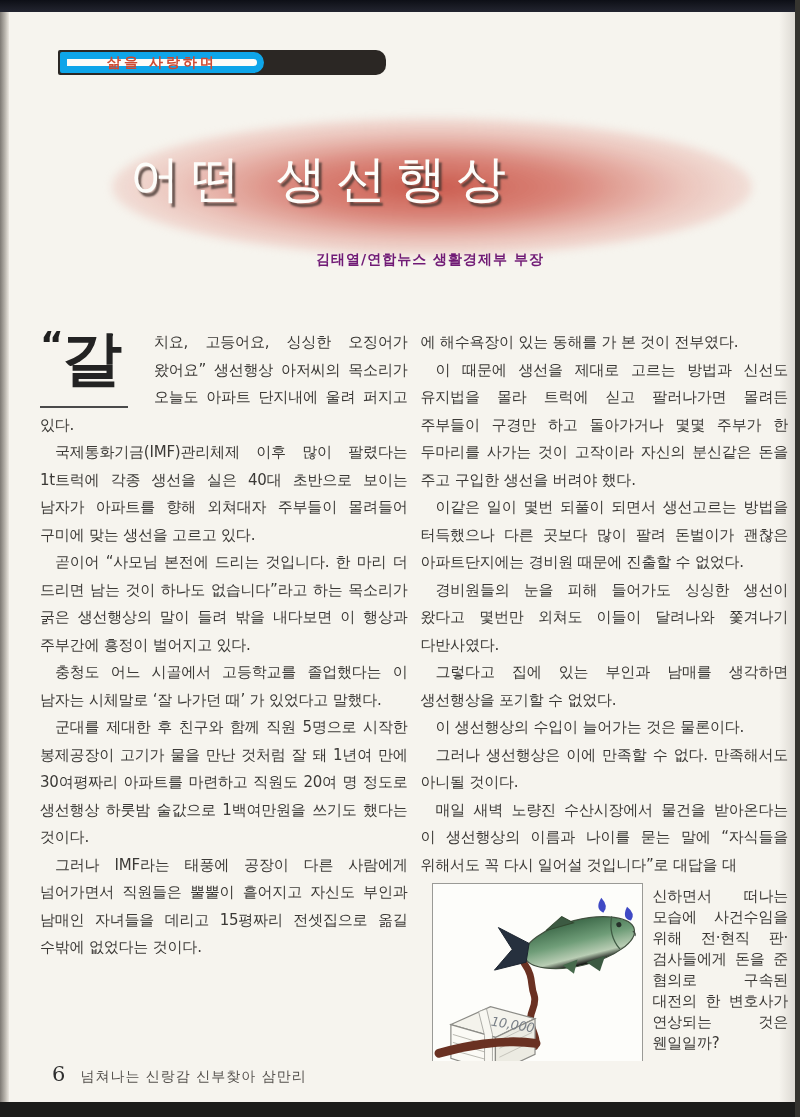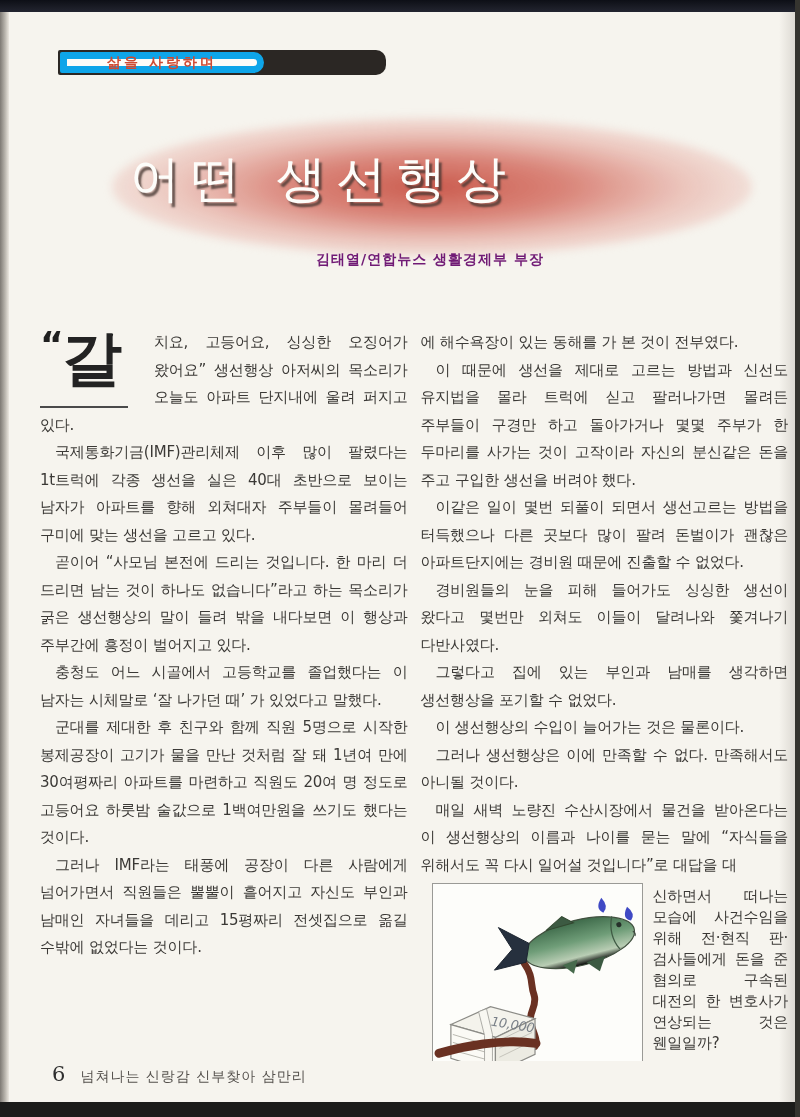--- a/index.html
+++ b/index.html
@@ -85,21 +85,21 @@
       <div class="opening">
         <div class="dropcap-block">
           <span class="dc-quote">“</span>
           <span class="dc-char">갈</span>
           <div class="dc-rule"></div>
         </div><span>치요, 고등어요, 싱싱한 오징어가 왔어요” 생선행상 아저씨의 목소리가 오늘도 아파트 단지내에 울려 퍼지고 있다.</span>
       </div>
       <p>국제통화기금(IMF)관리체제 이후 많이 팔렸다는 1t트럭에 각종 생선을 실은 40대 초반으로 보이는 남자가 아파트를 향해 외쳐대자 주부들이 몰려들어 구미에 맞는 생선을 고르고 있다.</p>
       <p>곧이어 “사모님 본전에 드리는 것입니다. 한 마리 더 드리면 남는 것이 하나도 없습니다”라고 하는 목소리가 굵은 생선행상의 말이 들려 밖을 내다보면 이 행상과 주부간에 흥정이 벌어지고 있다.</p>
       <p>충청도 어느 시골에서 고등학교를 졸업했다는 이 남자는 시체말로 ‘잘 나가던 때’ 가 있었다고 말했다.</p>
-      <p>군대를 제대한 후 친구와 함께 직원 5명으로 시작한 봉제공장이 고기가 물을 만난 것처럼 잘 돼 1년여 만에 30여평짜리 아파트를 마련하고 직원도 20여 명 정도로 고등어요 하룻밤 술값으로 1백여만원을 쓰기도 했다는 것이다.</p>
+      <p>군대를 제대한 후 친구와 함께 직원 5명으로 시작한 봉제공장이 고기가 물을 만난 것처럼 잘 돼 1년여 만에 30여평짜리 아파트를 마련하고 직원도 20여 명 정도로 생선행상 하룻밤 술값으로 1백여만원을 쓰기도 했다는 것이다.</p>
       <p>그러나 IMF라는 태풍에 공장이 다른 사람에게 넘어가면서 직원들은 뿔뿔이 흩어지고 자신도 부인과 남매인 자녀들을 데리고 15평짜리 전셋집으로 옮길 수밖에 없었다는 것이다.</p>
 
     </div>
 
     <div class="col">
       <p class="noindent">에 해수욕장이 있는 동해를 가 본 것이 전부였다.</p>
       <p>이 때문에 생선을 제대로 고르는 방법과 신선도 유지법을 몰라 트럭에 싣고 팔러나가면 몰려든 주부들이 구경만 하고 돌아가거나 몇몇 주부가 한 두마리를 사가는 것이 고작이라 자신의 분신같은 돈을 주고 구입한 생선을 버려야 했다.</p>
       <p>이같은 일이 몇번 되풀이 되면서 생선고르는 방법을 터득했으나 다른 곳보다 많이 팔려 돈벌이가 괜찮은 아파트단지에는 경비원 때문에 진출할 수 없었다.</p>
       <p>경비원들의 눈을 피해 들어가도 싱싱한 생선이 왔다고 몇번만 외쳐도 이들이 달려나와 쫓겨나기 다반사였다.</p>
       <p>그렇다고 집에 있는 부인과 남매를 생각하면 생선행상을 포기할 수 없었다.</p>

